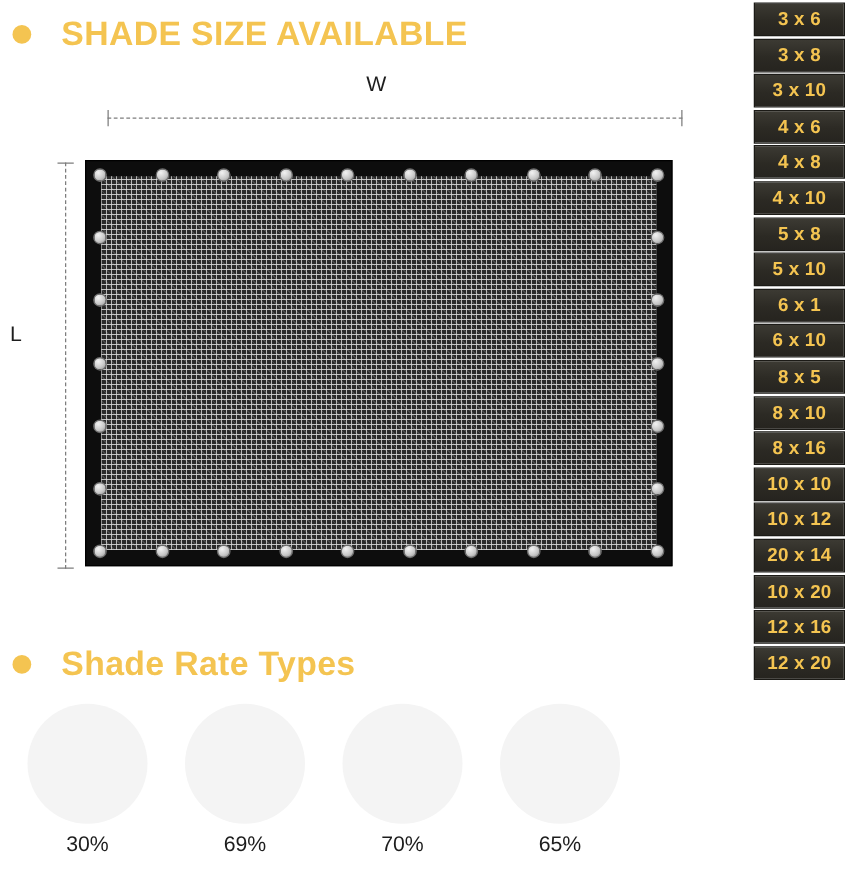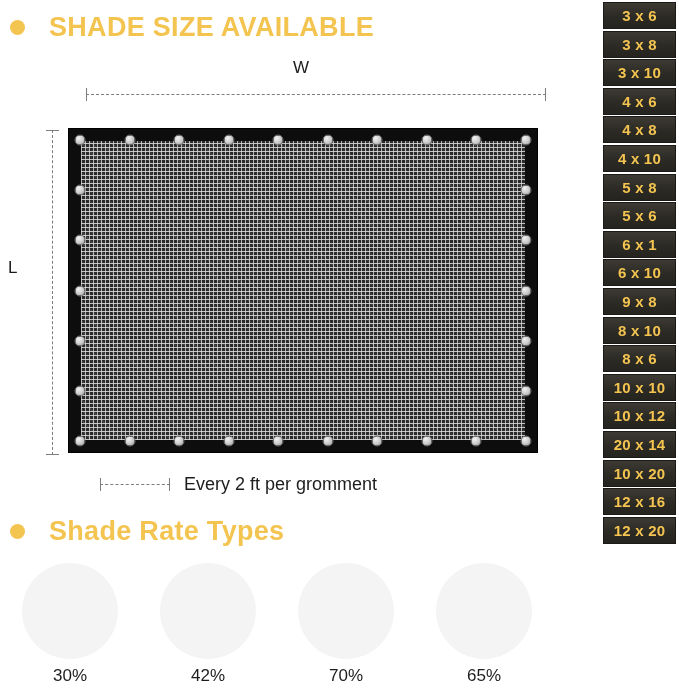--- a/index.html
+++ b/index.html
@@ -146,21 +146,21 @@
     font-size: 18px; color: #1d1d1d;
     white-space: nowrap;
   }
 
   
   .swatches {
     position: absolute;
     left: 22px; top: 563px;
     width: 540px; height: 130px;
     display: flex;
-    gap: 42px;
+    gap: 30px;
   }
   .swatch {
     width: 96px;
     display: flex;
     flex-direction: column;
     align-items: center;
   }
   .swatch .disc {
     width: 96px; height: 96px;
     border-radius: 50%;
@@ -268,67 +268,59 @@
         <span class="grommet" style="left: 458px; top: 112.333px;"></span>
         <span class="grommet" style="left: 12px; top: 162.5px;"></span>
         <span class="grommet" style="left: 458px; top: 162.5px;"></span>
         <span class="grommet" style="left: 12px; top: 212.667px;"></span>
         <span class="grommet" style="left: 458px; top: 212.667px;"></span>
         <span class="grommet" style="left: 12px; top: 262.833px;"></span>
         <span class="grommet" style="left: 458px; top: 262.833px;"></span>
       </div>
   </div>
 
-  <div class="grommet-note">
-    <span class="spacing-bracket">
-      <span class="cap-l"></span>
-      <span class="line"></span>
-      <span class="cap-r"></span>
-    </span>
-    <span class="grommet-note-text">Every 2 ft per gromment</span>
-  </div>
 
   <div class="heading" id="heading-shade-rate">
     <span class="bullet"></span>
     <span class="heading-text">Shade Rate Types</span>
   </div>
 
   <div class="swatches" id="swatches">
       <div class="swatch">
         <div class="disc d30"></div>
         <div class="pct">30%</div>
       </div>
       <div class="swatch">
         <div class="disc d50"></div>
-        <div class="pct">42%</div>
+        <div class="pct">69%</div>
       </div>
       <div class="swatch">
         <div class="disc d70"></div>
         <div class="pct">70%</div>
       </div>
       <div class="swatch">
         <div class="disc d90"></div>
         <div class="pct">65%</div>
       </div>
     </div>
 </div>
 
 <div class="right-pane" id="size-list">
     <div class="size-chip">3 x 6</div>
     <div class="size-chip">3 x 8</div>
     <div class="size-chip">3 x 10</div>
     <div class="size-chip">4 x 6</div>
     <div class="size-chip">4 x 8</div>
     <div class="size-chip">4 x 10</div>
     <div class="size-chip">5 x 8</div>
-    <div class="size-chip">5 x 6</div>
+    <div class="size-chip">5 x 10</div>
     <div class="size-chip">6 x 1</div>
     <div class="size-chip">6 x 10</div>
-    <div class="size-chip">9 x 8</div>
+    <div class="size-chip">8 x 5</div>
     <div class="size-chip">8 x 10</div>
-    <div class="size-chip">8 x 6</div>
+    <div class="size-chip">8 x 16</div>
     <div class="size-chip">10 x 10</div>
     <div class="size-chip">10 x 12</div>
     <div class="size-chip">20 x 14</div>
     <div class="size-chip">10 x 20</div>
     <div class="size-chip">12 x 16</div>
     <div class="size-chip">12 x 20</div>
   </div>
 
 </body></html>

